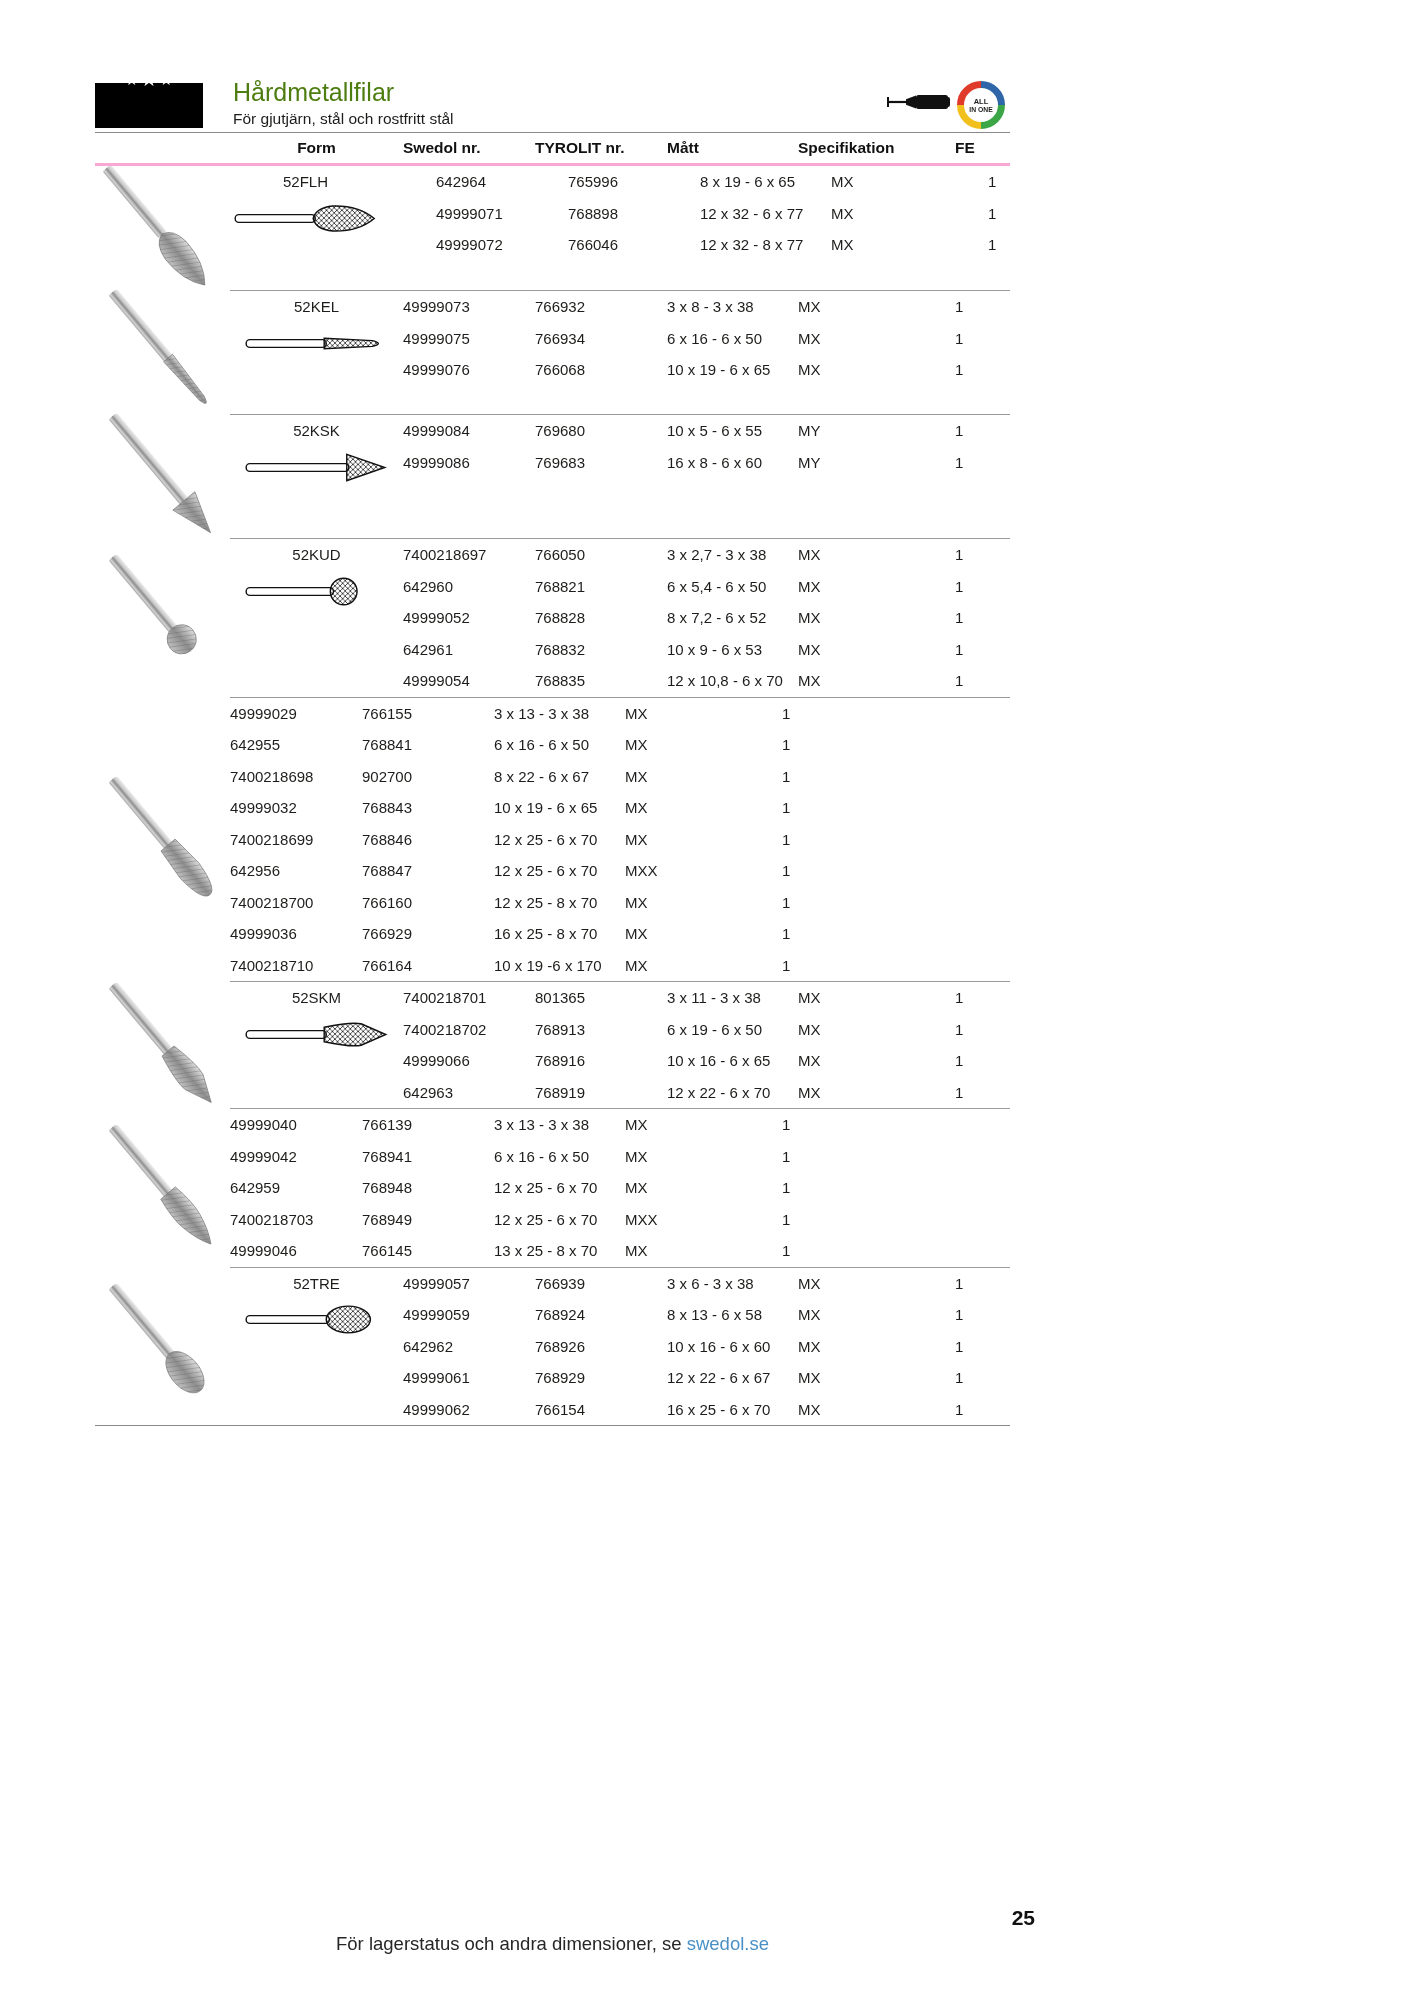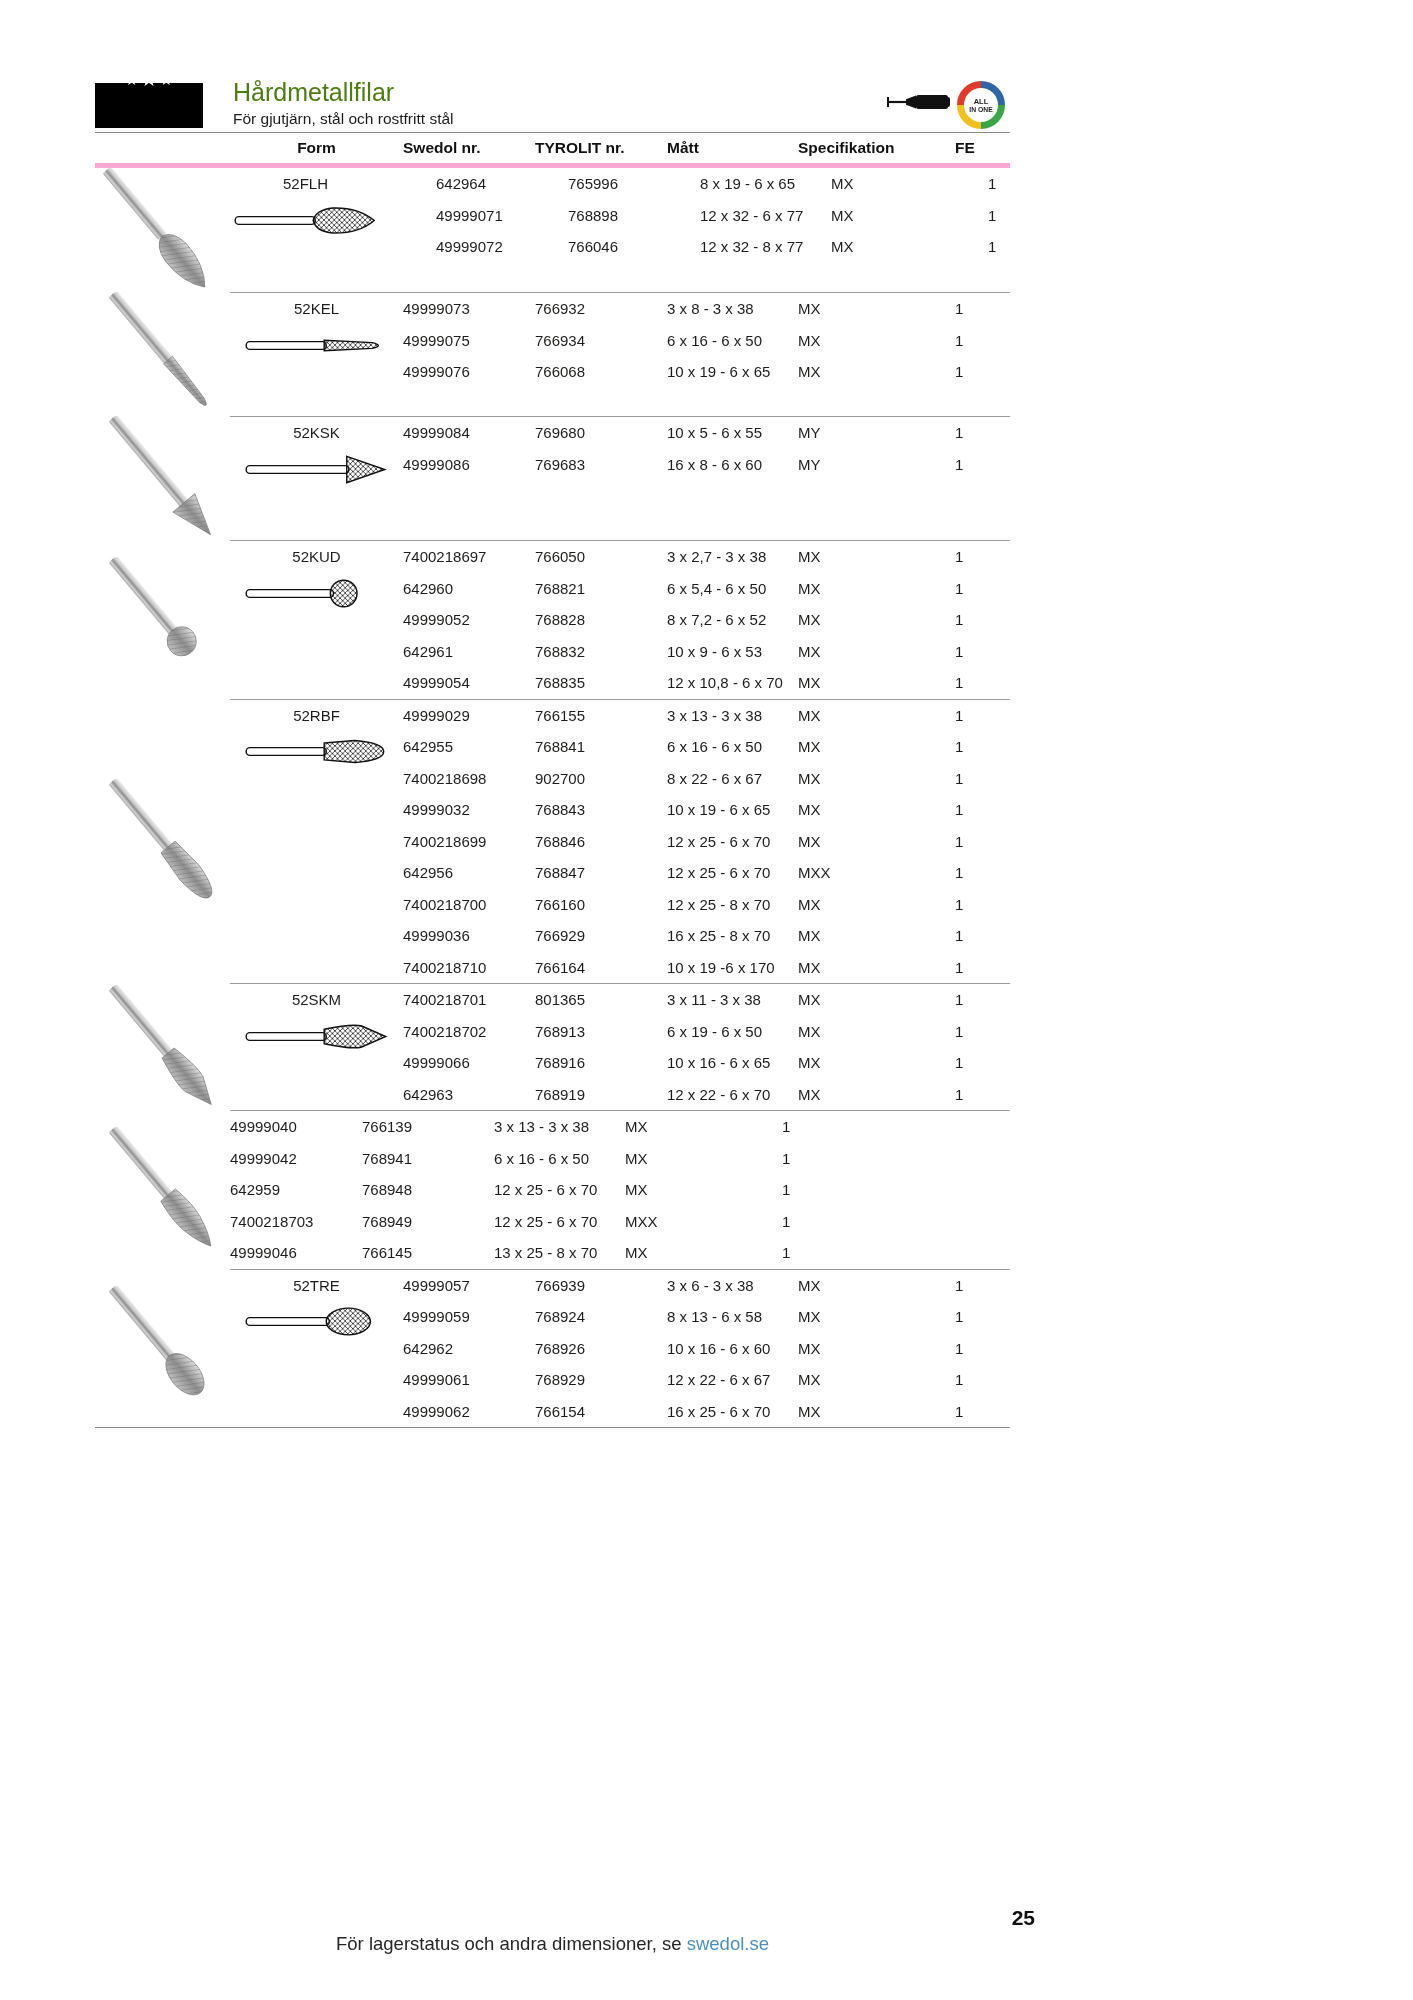--- a/index.html
+++ b/index.html
@@ -22,21 +22,21 @@
   .allinone{position:absolute;left:956px;top:80px;}
   .allinone text{font-family:"Liberation Sans",sans-serif;font-weight:bold;fill:#1d1d1b;}
 
   
   .table{
     position:absolute;left:95px;top:132px;width:915px;
     border-top:1px solid #8a8a8a;border-bottom:1px solid #8a8a8a;
   }
   .thead{
     display:grid;grid-template-columns:135px 173px 132px 132px 131px 157px 55px;
-    height:30px;align-items:center;border-bottom:5px solid #f9a8d4;
+    height:30px;align-items:center;border-bottom:3px solid #f9a8d4;
   }
   .th{font-weight:bold;font-size:15.5px;color:#111;}
   .th.c1{text-align:center;}
   .group{display:flex;}
   .group-right{flex:1;display:flex;border-top:1px solid #9a9a9a;}
   .group:nth-of-type(2) .group-right{border-top:none;gap:44px;} 
   .group[data-name="product-group-52KSK"]{min-height:95px;}
   .photo-cell{width:135px;display:flex;align-items:center;justify-content:center;}
   .form-cell{width:173px;text-align:center;}
   .form-code{height:31.5px;line-height:31.5px;font-size:15px;}
@@ -304,27 +304,20 @@
         <div class="photo-cell" data-name="product-photo">
           <svg width="124" height="124" viewBox="0 0 124 124" data-name="tree-burr-photo">
     <g transform="translate(62,62) rotate(50) scale(1.12) translate(-70,-18)">
       <rect x="0" y="13.2" width="78" height="9.6" rx="2" fill="url(#mg)"></rect>
       <path d="M77 9.8 L107 7.2 Q135 9.5 135 18 Q135 26.5 107 28.8 L77 26.2 Z" fill="url(#mgd)" stroke="#7a7a7a" stroke-width="0.6"></path>
       <path d="M77 9.8 L107 7.2 Q135 9.5 135 18 Q135 26.5 107 28.8 L77 26.2 Z" fill="url(#fl)" opacity="0.55"></path>
     </g>
   </svg>
         </div>
         <div class="group-right">
-          <div class="form-cell" data-name="form-cell">
-            <div class="form-code" data-name="form-code">52RBF</div>
-            <div class="form-drawing" data-name="form-line-drawing"><svg width="150" height="39" viewBox="-2 -1 144 38" data-name="tree-line-drawing">
-    <rect x="1" y="14.2" width="78" height="7.6" rx="3.5" fill="#fff" stroke="#111" stroke-width="1.4"></rect>
-    <path d="M77 9.8 L107 7.2 Q135 9.5 135 18 Q135 26.5 107 28.8 L77 26.2 Z" fill="url(#xh)" stroke="#111" stroke-width="1.4"></path>
-  </svg></div>
-          </div>
           <div class="rows">
             <div class="row" data-name="table-row">
               <div class="cell cell-swedol" data-name="cell-swedol">49999029</div>
               <div class="cell cell-tyrolit" data-name="cell-tyrolit">766155</div>
               <div class="cell cell-matt" data-name="cell-matt">3 x 13 - 3 x 38</div>
               <div class="cell cell-spec" data-name="cell-spec">MX</div>
               <div class="cell cell-fe" data-name="cell-fe">1</div>
             </div>
             <div class="row" data-name="table-row">
               <div class="cell cell-swedol" data-name="cell-swedol">642955</div>

